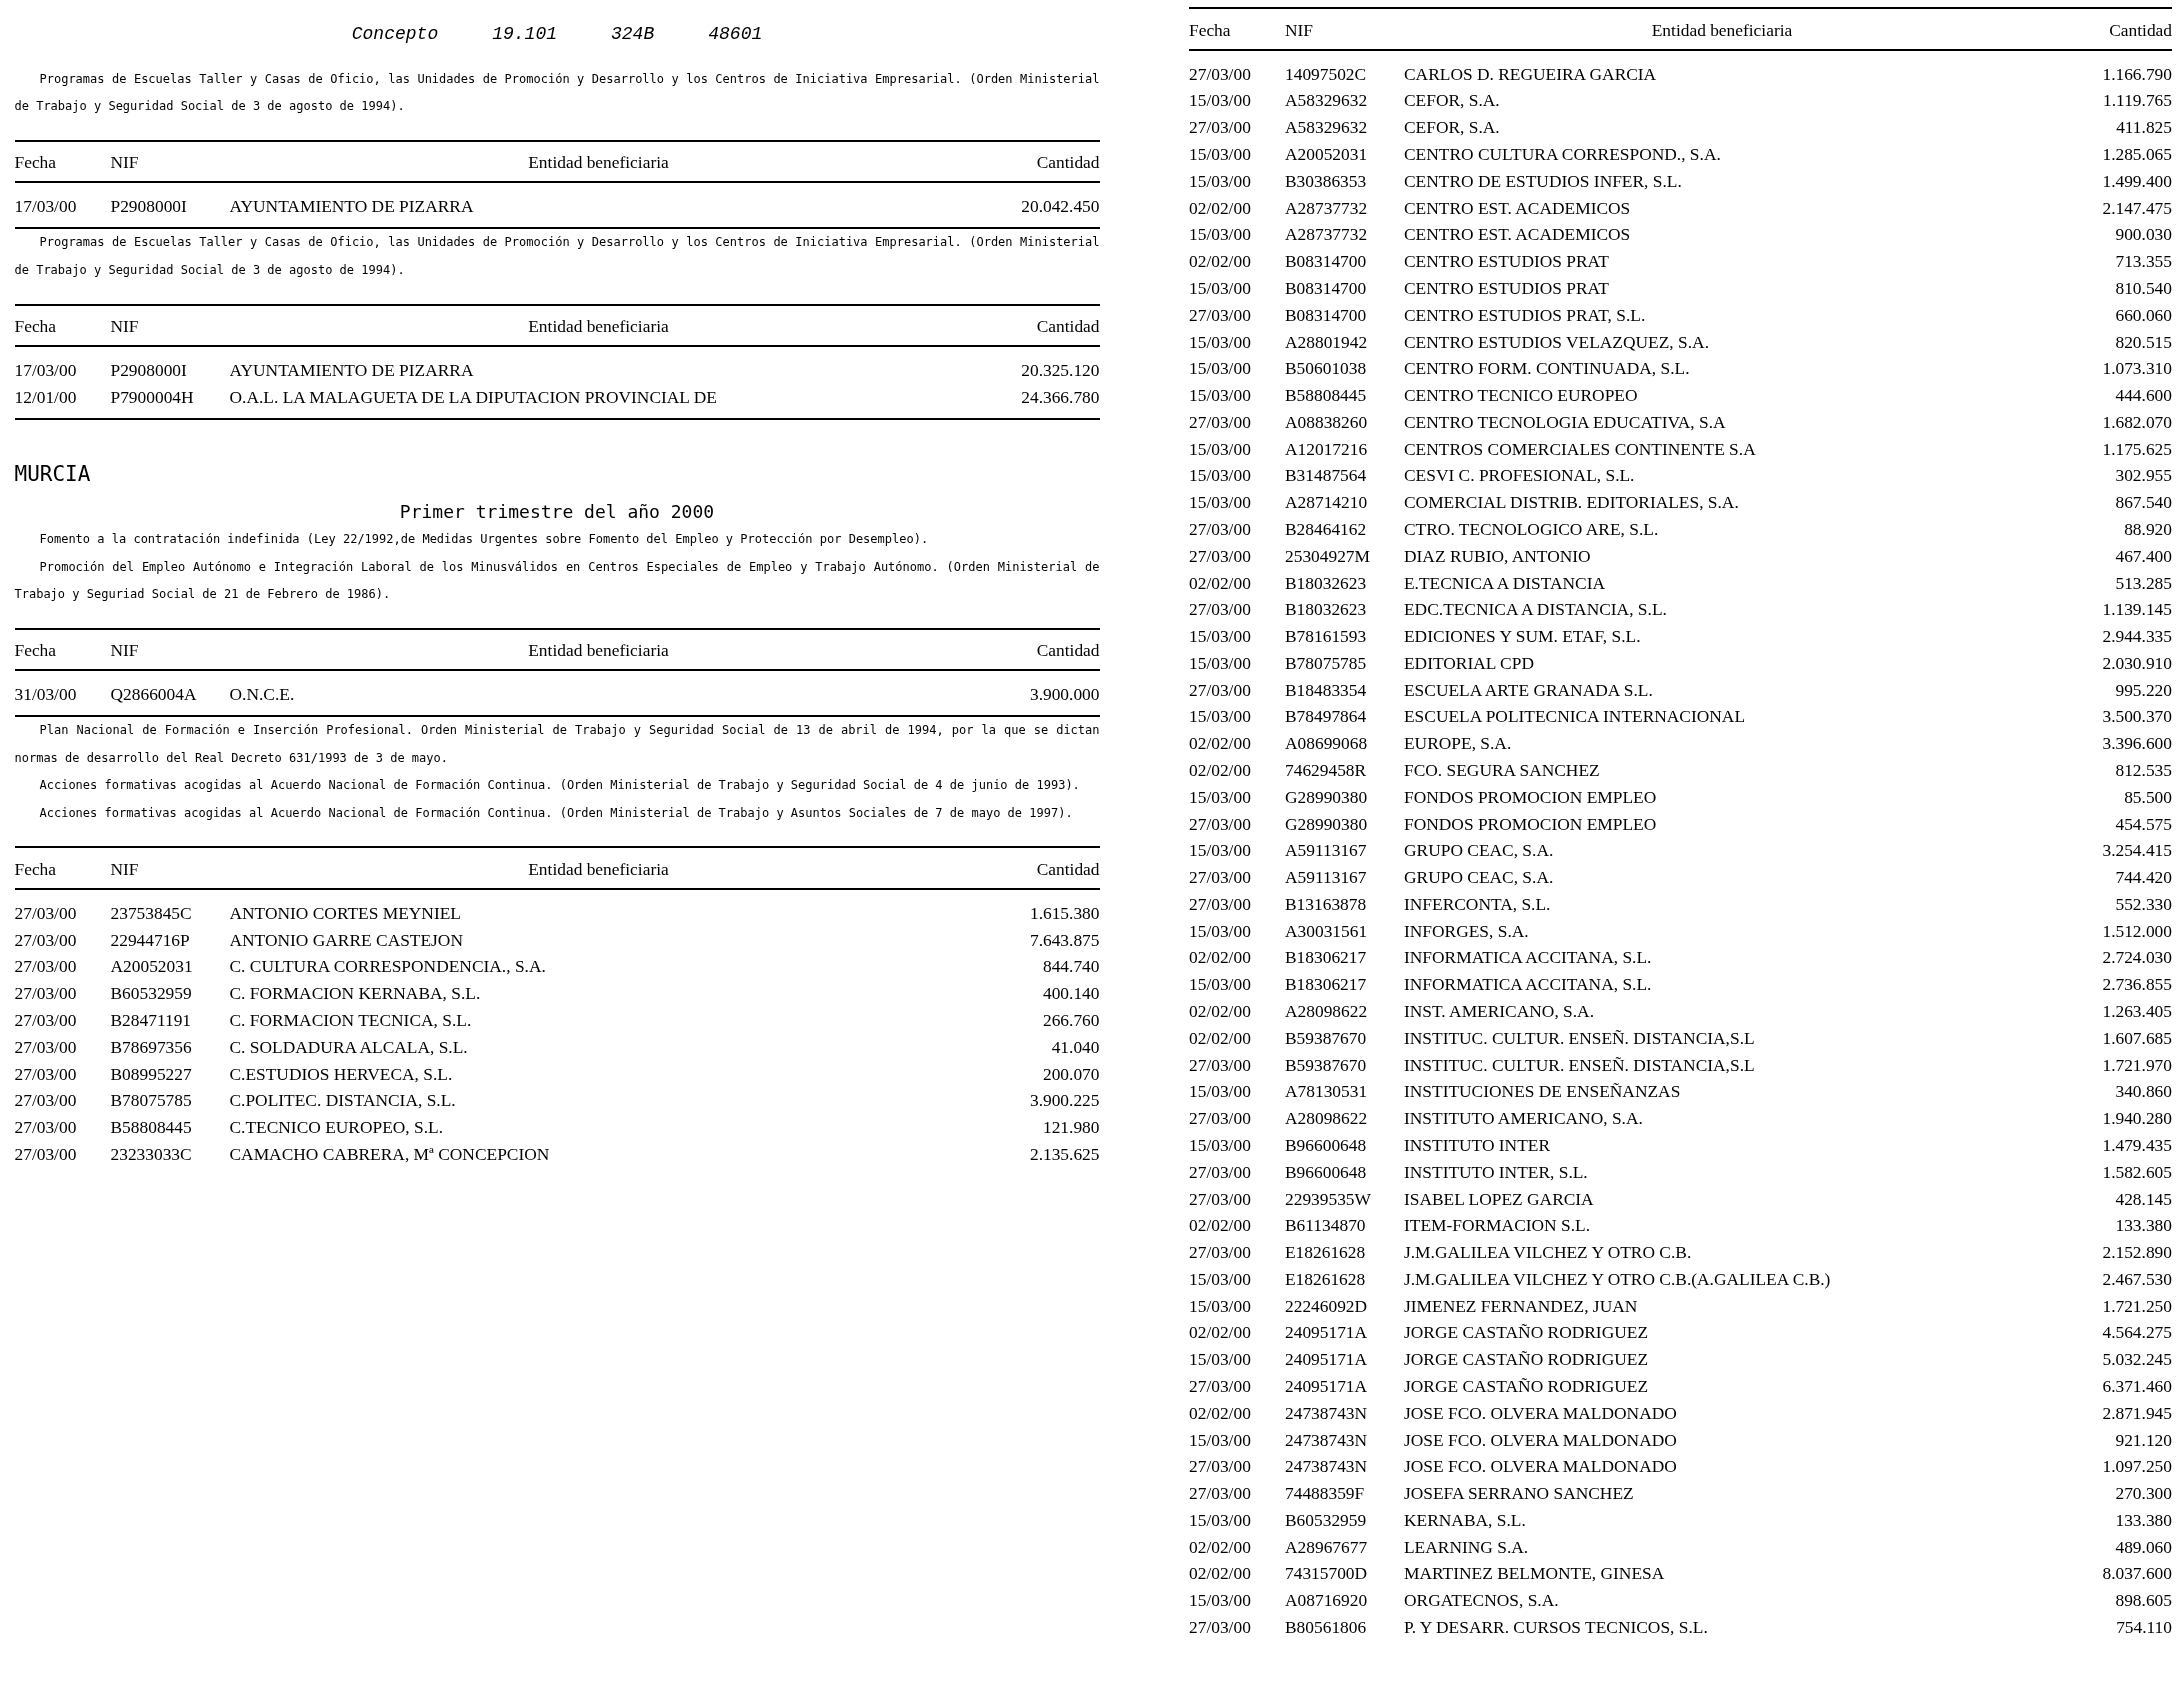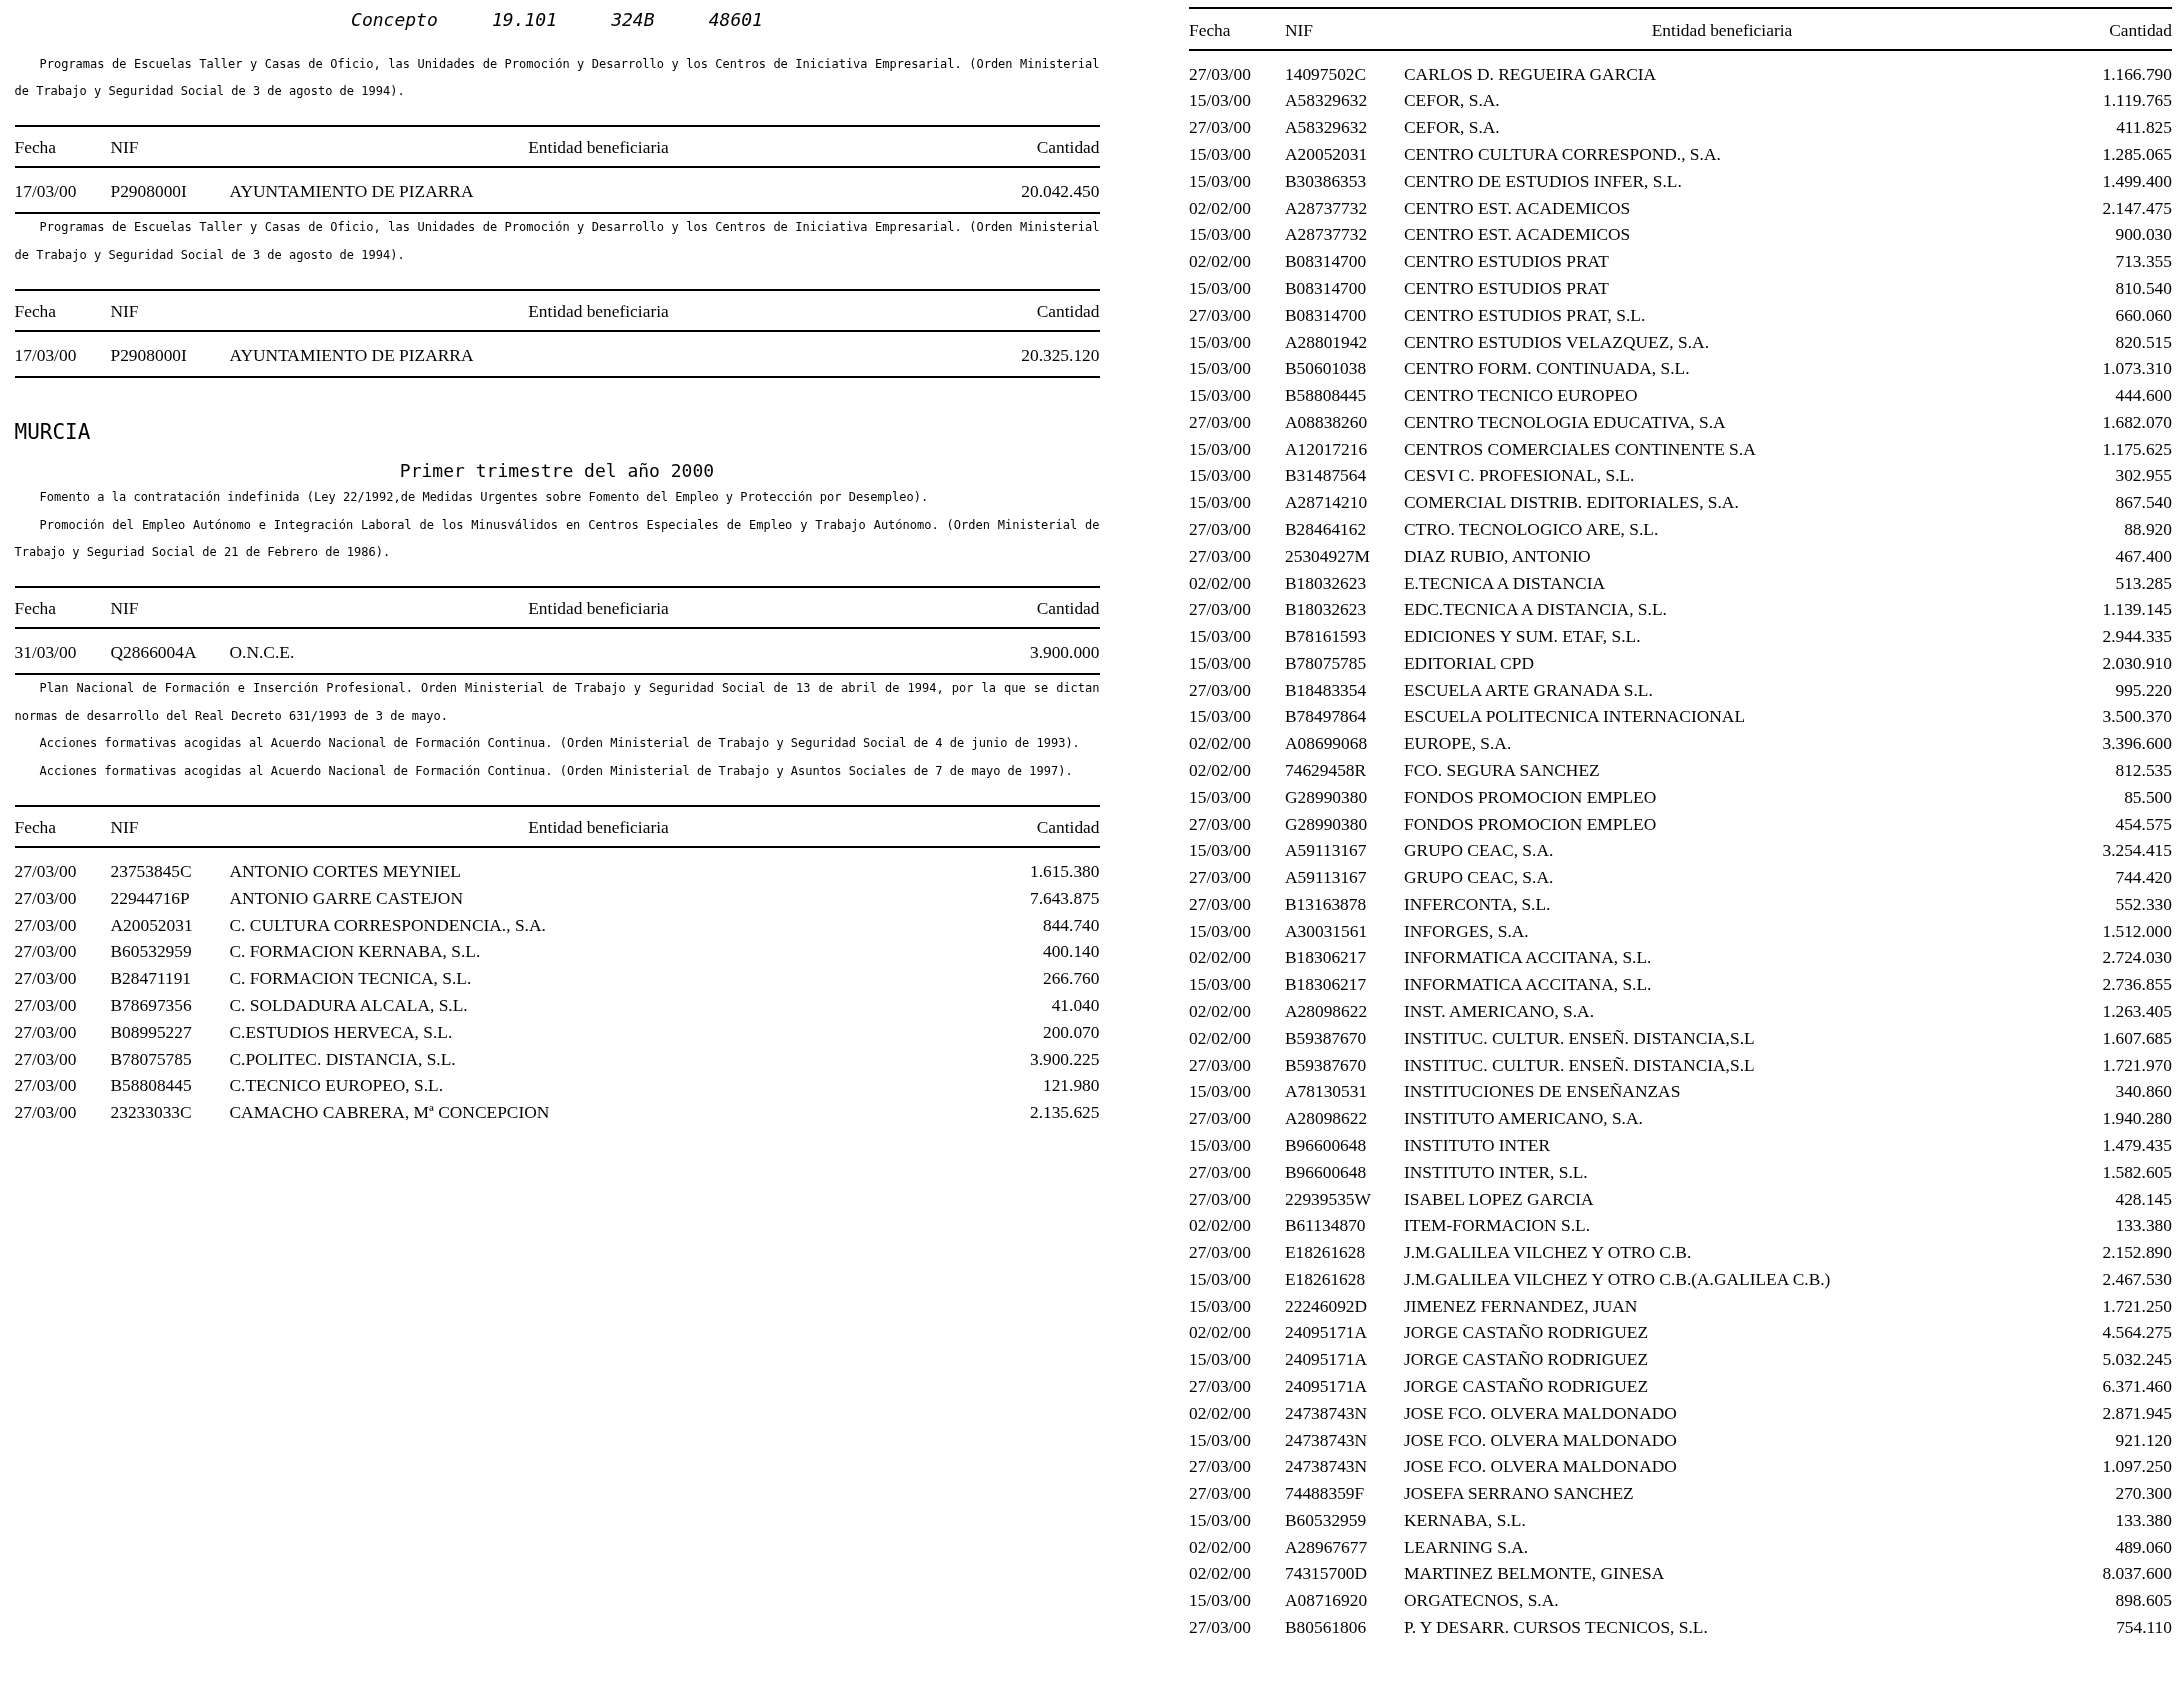--- a/index.html
+++ b/index.html
@@ -21,21 +21,21 @@
   .col-right { left: 1189px; top: 7.3px; width: 983px; }
 
   .concept {
     font-style: italic;
     text-align: center;
     white-space: pre;
     font-size: 18px;
     line-height: 27.6px;
     margin: 30px 0 17.4px;
   }
-  .column > .concept:first-child { margin-top: 0; }
+  .column > .concept:first-child { margin-top: 15px; font-family: Liberation Mono, monospace; }
 
   .heading {
     font-size: 21px;
     line-height: 27.6px;
     margin-top: 41px;
   }
   .subheading {
     text-align: center;
     font-size: 18px;
     line-height: 27.6px;
@@ -135,20 +135,26 @@
             <th class="th-ent">Entidad beneficiaria</th>
             <th class="th-cant">Cantidad</th>
           </tr>
         </thead>
         <tbody>
           <tr class="data-row">
             <td class="td-fecha">17/03/00</td>
             <td class="td-nif">P2908000I</td>
             <td class="td-ent">AYUNTAMIENTO DE PIZARRA</td>
             <td class="td-cant">20.325.120</td>
+          </tr>
+          <tr class="data-row">
+            <td class="td-fecha">12/01/00</td>
+            <td class="td-nif">P7900004H</td>
+            <td class="td-ent">O.A.L. LA MALAGUETA DE LA DIPUTACION PROVINCIAL DE</td>
+            <td class="td-cant">24.366.780</td>
           </tr>
         </tbody>
       </table>
       <div class="heading">MURCIA</div>
       <div class="subheading">Primer trimestre del año 2000</div>
       <p class="para">Fomento a la contratación indefinida (Ley 22/1992,de Medidas Urgentes sobre Fomento del Empleo y Protección por Desempleo).</p>
       <p class="para">Promoción del Empleo Autónomo e Integración Laboral de los Minusválidos en Centros Especiales de Empleo y Trabajo Autónomo. (Orden Ministerial de Trabajo y Seguriad Social de 21 de Febrero de 1986).</p>
       <table class="data-table with-bottom">
         <colgroup>
           <col class="c-fecha">

